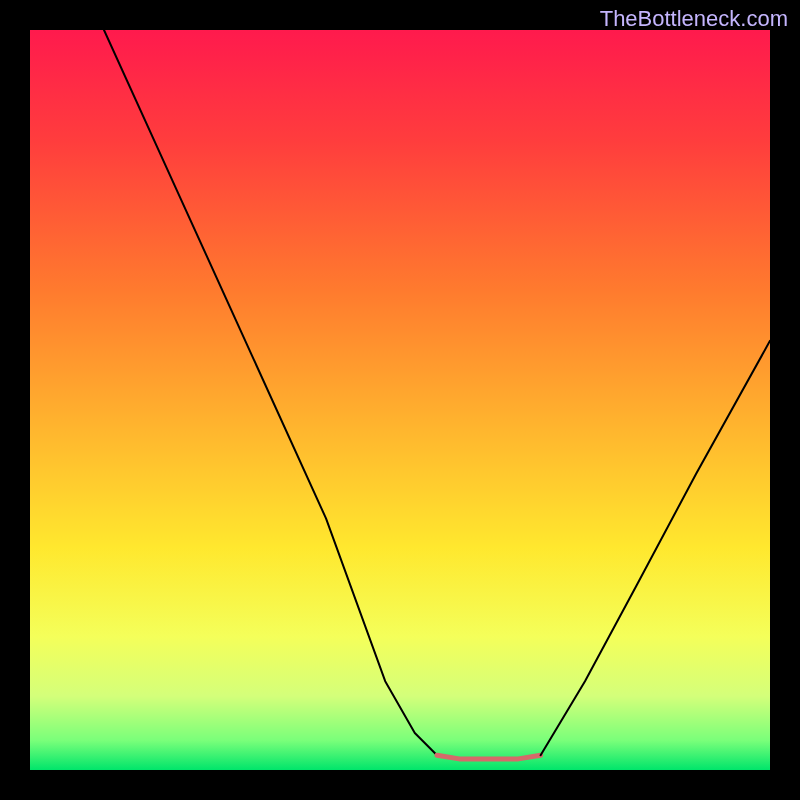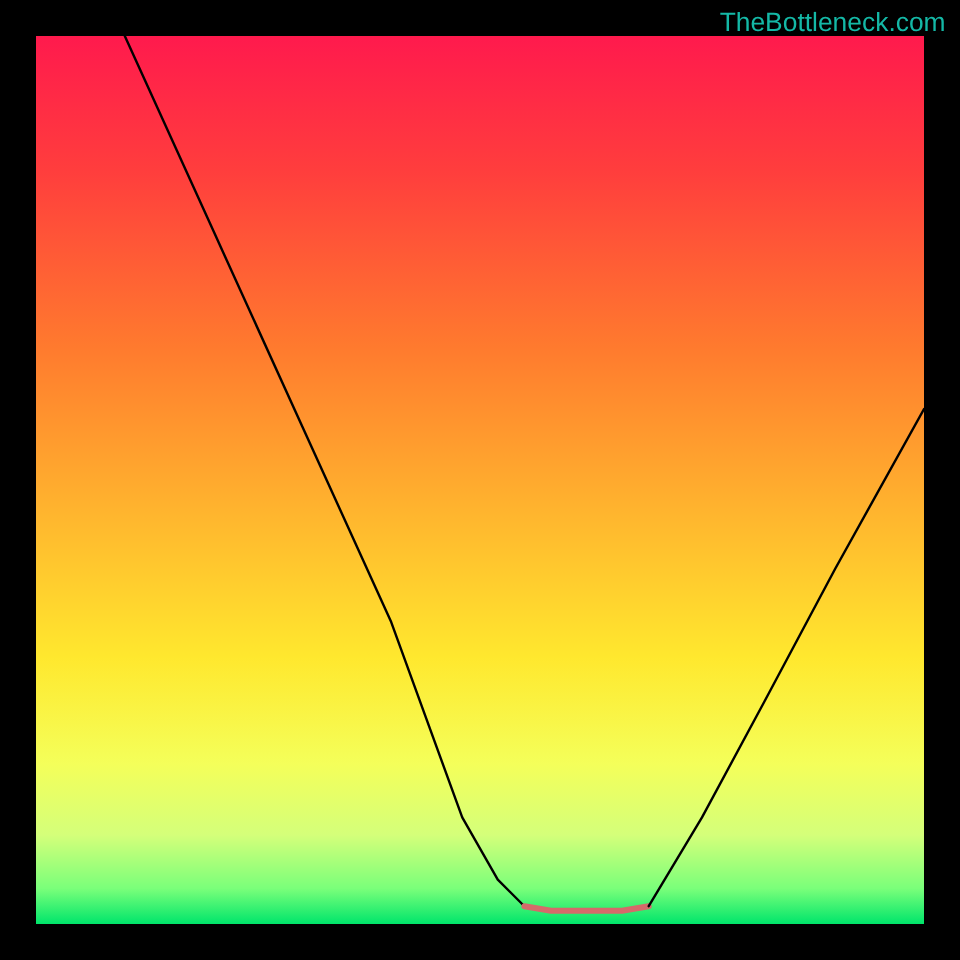--- a/index.html
+++ b/index.html
@@ -8,21 +8,21 @@
     height: 800px;
     background: #000;
     position: relative;
     overflow: hidden;
     font-family: Arial, sans-serif;
   }
   .watermark {
     position: absolute;
     top: 6px;
     right: 12px;
-    color: #14b8a6;
+    color: #c4b5fd;
     font-size: 22px;
     font-weight: 500;
     z-index: 10;
   }
   .chart-frame {
     position: absolute;
     left: 30px;
     top: 30px;
     width: 740px;
     height: 740px;

